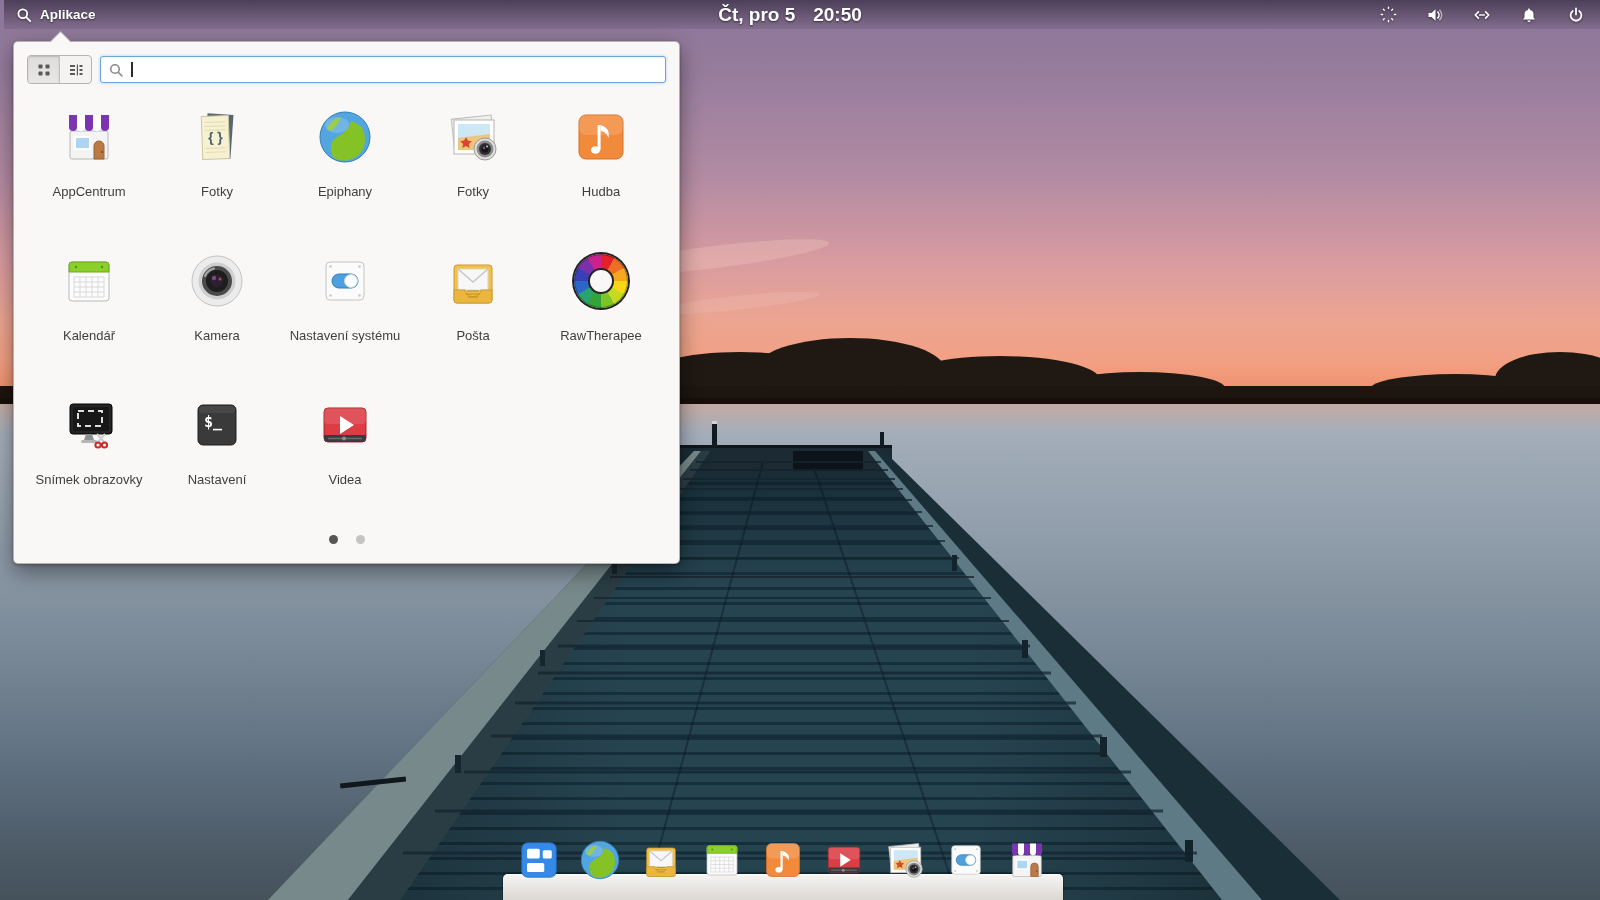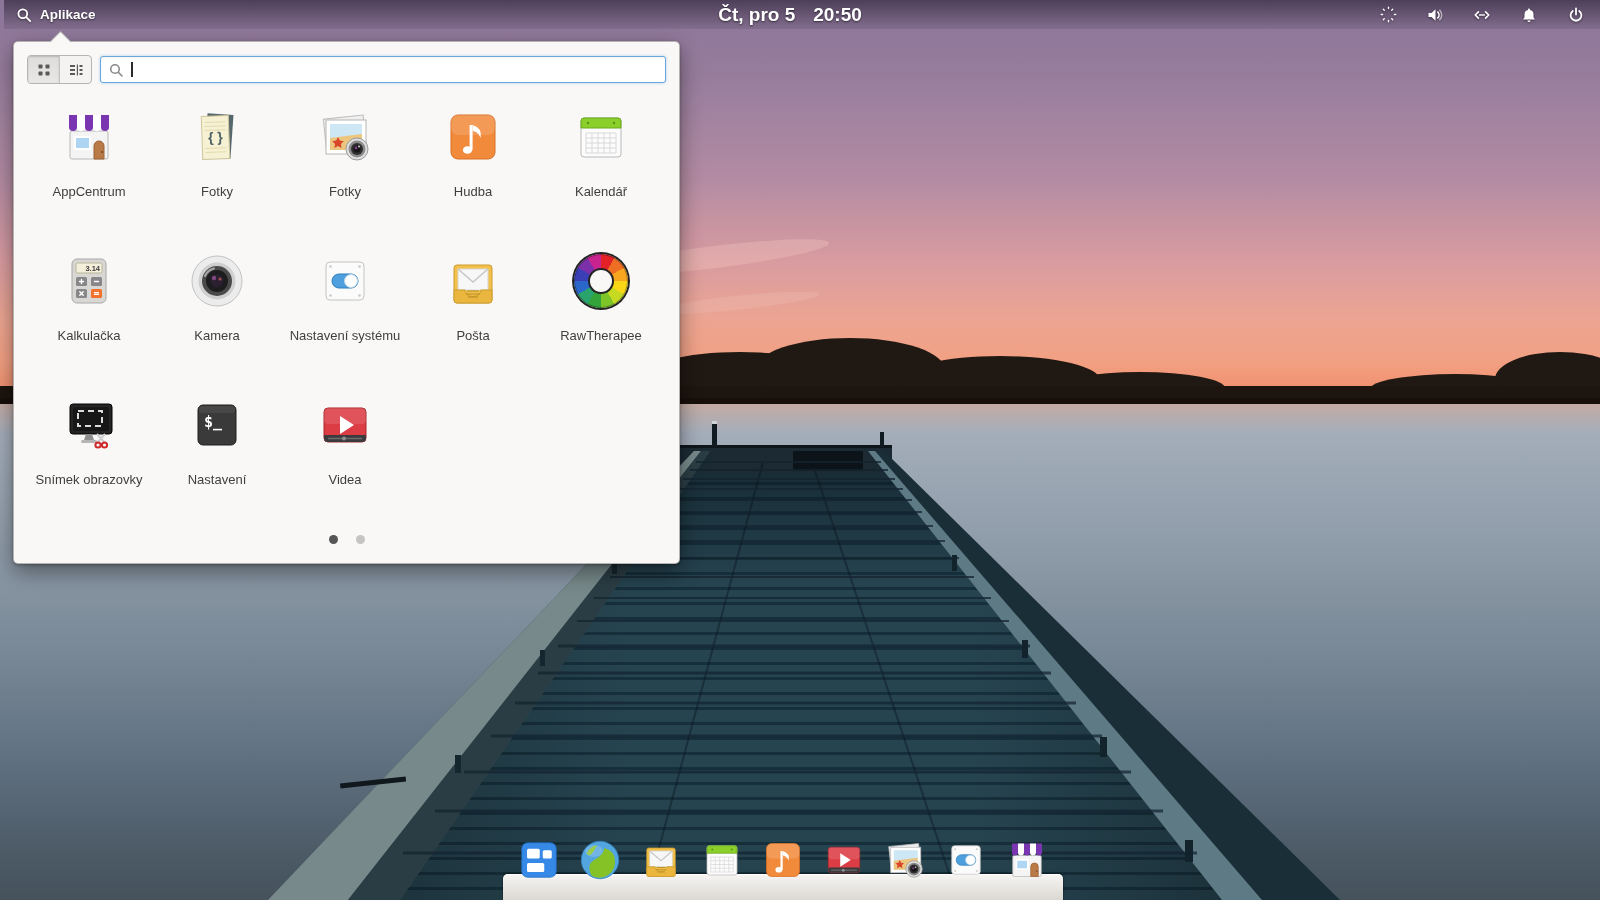--- a/index.html
+++ b/index.html
@@ -318,20 +318,29 @@
         <rect x="21" y="9" width="26" height="44" fill="#57686d" transform="rotate(4 34 31)"></rect>
         <g transform="rotate(-2 32 32)">
           <rect x="17" y="11" width="27" height="43" fill="#f6f1d3" stroke="#cfc49a"></rect>
           <path d="M20,17 h21 M20,21 h21 M20,25 h21 M20,43 h21 M20,47 h21" stroke="#e3daae" fill="none"></path>
           <text x="30.5" y="37" text-anchor="middle" font-size="14" font-weight="bold" fill="#4e6166">{ }</text>
         </g>
       </svg></div>
       <div class="app-label">Fotky</div>
     </div>
 
+    <div class="app-cell">
+      <div class="app-icon"><svg width="64" height="64" viewBox="0 0 64 64">
+        <circle cx="32" cy="32" r="25" fill="#53a5e0" stroke="#2f7fba"></circle>
+        <path d="M20,52 Q14,38 24,32 Q36,26 38,16 Q52,20 52,34 Q52,50 36,55 Q26,57 20,52 Z" fill="#85c226"></path>
+        <path d="M14,24 Q18,14 28,12 Q24,22 18,26 Z" fill="#85c226"></path>
+        <ellipse cx="24" cy="20" rx="12" ry="8" fill="rgba(255,255,255,.18)"></ellipse>
+      </svg></div>
+      <div class="app-label">Epiphany</div>
+    </div>
 
     <div class="app-cell">
       <div class="app-icon"><svg width="64" height="64" viewBox="0 0 64 64">
         <rect x="12" y="12" width="40" height="34" fill="#efefef" stroke="#bbb" transform="rotate(-6 32 29)"></rect>
         <rect x="13" y="15" width="40" height="34" fill="#fff" stroke="#b5b5b5"></rect>
         <rect x="17" y="19" width="32" height="26" fill="#cde7f4"></rect>
         <path d="M17,33 L49,29 L49,45 L17,45 Z" fill="#ecc57f"></path>
         <path d="M25,32 l1.8,3.6 4,.6 -2.9,2.8 .7,4 -3.6,-1.9 -3.6,1.9 .7,-4 -2.9,-2.8 4,-.6 z" fill="#d9472b"></path>
         <circle cx="44" cy="44" r="11" fill="#e0e0e0" stroke="#9a9a9a"></circle>
         <circle cx="44" cy="44" r="8.5" fill="#8b8b8b"></circle>
@@ -358,33 +367,20 @@
       <div class="app-icon"><svg width="64" height="64" viewBox="0 0 64 64">
         <rect x="12" y="13" width="40" height="39" rx="3" fill="#fcfcfc" stroke="#b9b9b9"></rect>
         <path d="M12,16 a3,3 0 0 1 3,-3 h34 a3,3 0 0 1 3,3 v7 h-40 z" fill="#8bd02a" stroke="#6aa81e"></path>
         <circle cx="19" cy="18" r="1.2" fill="#5b8f1a"></circle>
             <circle cx="45" cy="18" r="1.2" fill="#5b8f1a"></circle>
         <path d="M17,28 H47 M17,33 H47 M17,38 H47 M17,43 H47 M17,48 H47 M17,28 V48 M23,28 V48 M29,28 V48 M35,28 V48 M41,28 V48 M47,28 V48" stroke="#d8d8d8" fill="none"></path>
       </svg></div>
       <div class="app-label">Kalendář</div>
     </div>
 
-    <div class="app-cell">
-      <div class="app-icon"><svg width="64" height="64" viewBox="0 0 64 64">
-        <rect x="15" y="10" width="34" height="44" rx="5" fill="#d8d7d4" stroke="#a8a8a8"></rect>
-        <rect x="19" y="14" width="26" height="10" rx="1.5" fill="#f3efda" stroke="#b9b49a"></rect>
-        <text x="43" y="21.8" text-anchor="end" font-size="7.5" font-weight="bold" fill="#3a3a3a">3.14</text>
-        <rect x="19" y="28" width="11" height="9" rx="1.5" fill="#87878a"></rect>
-        <rect x="34" y="28" width="11" height="9" rx="1.5" fill="#87878a"></rect>
-        <rect x="19" y="40" width="11" height="9" rx="1.5" fill="#87878a"></rect>
-        <rect x="34" y="40" width="11" height="9" rx="1.5" fill="#f2712c"></rect>
-        <path d="M24.5,30.5 v4 M22.5,32.5 h4 M37.5,32.5 h4 M22.8,42.8 l3.4,3.4 M26.2,42.8 l-3.4,3.4 M37.5,43.6 h4 M37.5,45.4 h4" stroke="#fff" stroke-width="1.4" fill="none" stroke-linecap="round"></path>
-      </svg></div>
-      <div class="app-label">Kalkulačka</div>
-    </div>
 
     <div class="app-cell">
       <div class="app-icon"><svg width="64" height="64" viewBox="0 0 64 64">
         <circle cx="32" cy="32" r="25" fill="#ececec" stroke="#c2c2c2"></circle>
         <circle cx="32" cy="32" r="18.5" fill="#cfcfcf"></circle>
         <circle cx="32" cy="32" r="15" fill="#4a4a4a"></circle>
         <circle cx="32" cy="32" r="11" fill="#1d1d1f"></circle>
         <circle cx="32" cy="32" r="6.5" fill="#2b2030"></circle>
         <circle cx="29" cy="29" r="2.2" fill="#8c4a8c" opacity=".9"></circle>
         <circle cx="35" cy="30" r="1.5" fill="#c25a5a" opacity=".8"></circle>

